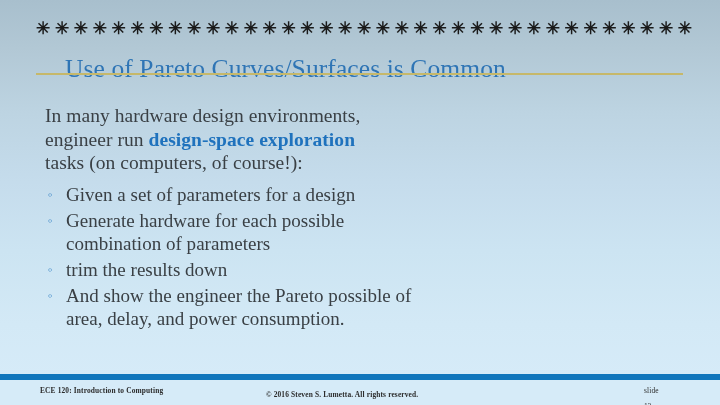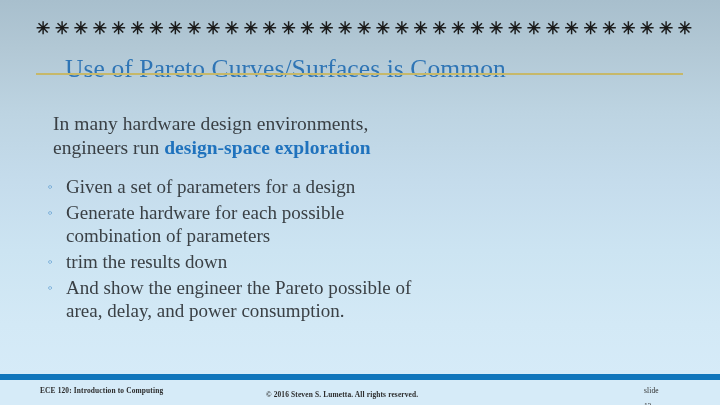--- a/index.html
+++ b/index.html
@@ -76,21 +76,21 @@
   .body-block {
     position: absolute;
     left: 37px;
     top: 96px;
     width: 650px;
   }
   .lead {
     color: #3a4045;
     font-size: 19.5px;
     line-height: 23.5px;
-    margin: 16px;
+    margin: 8px;
     letter-spacing: 0.05px;
   }
   .lead .hl {
     color: #1f72bd;
     font-weight: 700;
   }
   .lead-line { display: block; white-space: nowrap; }
 
   ul.bullets {
     list-style: none;
@@ -185,21 +185,22 @@
     </div>
 
   <h1 class="slide-title">Use of Pareto Curves/Surfaces is Common</h1>
 
   <div class="title-underline"></div>
 
   <div class="body-block">
 
     <p class="lead">
       <span class="lead-line">In many hardware design environments,</span>
-      <span class="lead-line"><span>engineers run </span><span class="hl">design-space exploration</span></span>
+      <span class="lead-line"><span>engineer run </span><span class="hl">design-space exploration</span></span>
+      <span class="lead-line">tasks (on computers, of course!):</span>
     </p>
 
     <ul class="bullets">
       <li>
         <span class="bullet-mark">◦</span>
         <span class="bl">Given a set of parameters for a design</span>
       </li>
       <li>
         <span class="bullet-mark">◦</span>
         <span class="bl">Generate hardware for each possible</span>

